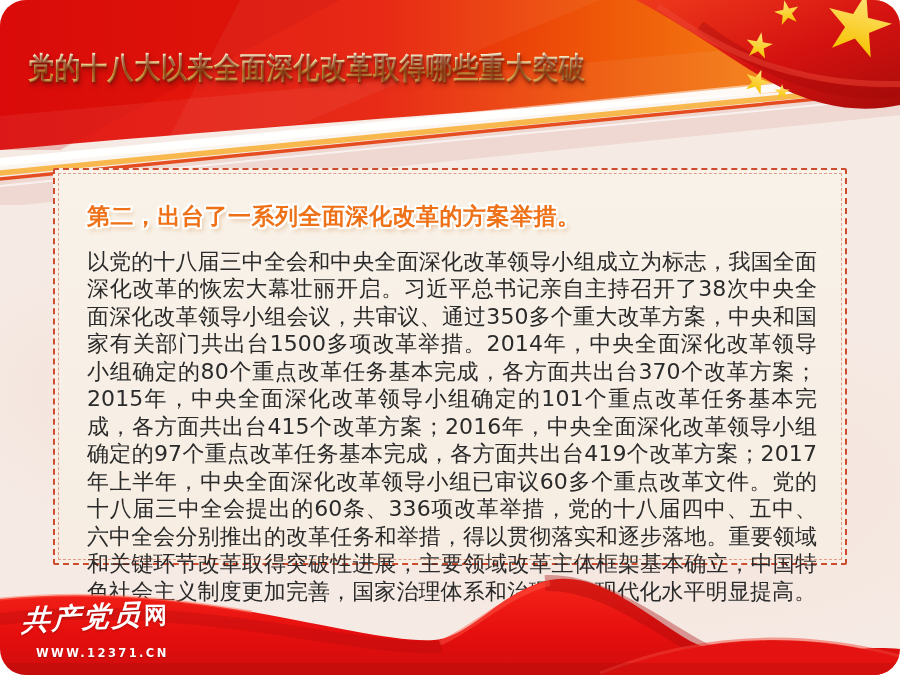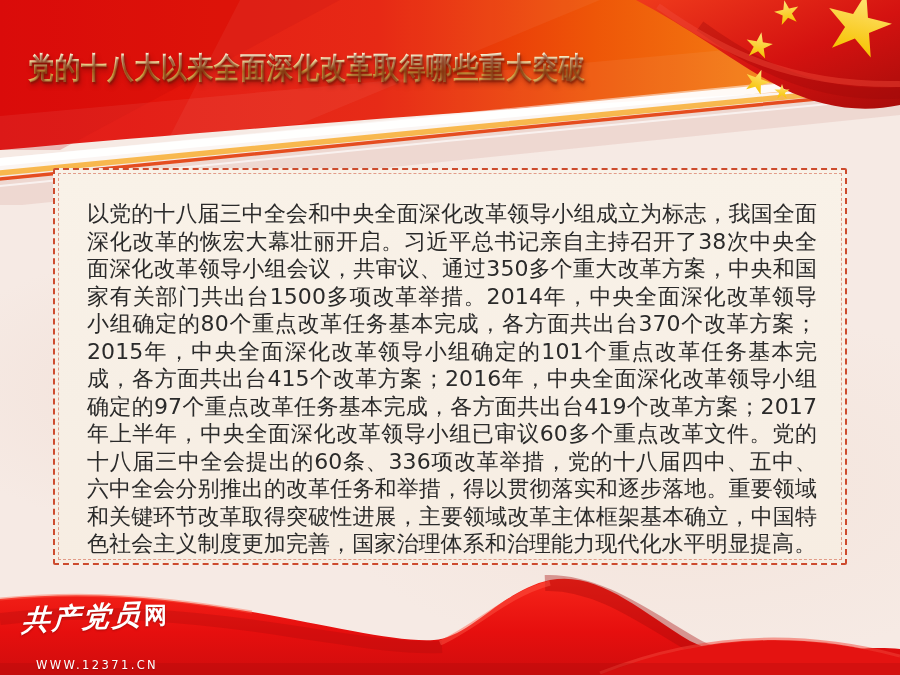--- a/index.html
+++ b/index.html
@@ -4,20 +4,21 @@
 <style>
   html,body{margin:0;padding:0;}
   body{font-family:"DejaVu Sans","Liberation Sans",sans-serif;}
   .stage{
     position:relative;width:900px;height:675px;overflow:hidden;
     background-color:#f6eae4;
     background-image:
       radial-gradient(ellipse 420px 210px at 24% 58%, rgba(238,216,206,.55), transparent 70%),
       radial-gradient(ellipse 520px 260px at 76% 72%, rgba(241,222,211,.5), transparent 70%),
       radial-gradient(ellipse 340px 170px at 55% 40%, rgba(250,241,233,.85), transparent 70%);
+    border-radius: 26px;
   }
   .hdr-svg{position:absolute;left:0;top:0;display:block;}
   .page-title{
     position:absolute;left:28px;top:51px;
     font-size:30px;font-weight:bold;line-height:1.1;white-space:nowrap;
     transform:scaleX(.87);transform-origin:left top;letter-spacing:.5px;
     background:linear-gradient(180deg,#fffbe2 6%,#fae49c 40%,#d7a63d 62%,#f1d479 100%);
     -webkit-background-clip:text;background-clip:text;
     color:#f2d37c;-webkit-text-fill-color:transparent;
     text-shadow:1px 2px 2px rgba(110,22,4,.65),2px 4px 6px rgba(70,8,0,.35);
@@ -45,21 +46,21 @@
     display:inline-block;font-family:"DejaVu Serif","Liberation Serif",serif;
     font-size:28px;font-weight:bold;font-style:italic;
     transform:rotate(-3deg) skewX(-6deg);letter-spacing:2px;
     text-shadow:0 1px 2px rgba(120,8,8,.55);
   }
   .logo-suffix{
     display:inline-block;font-size:23px;font-weight:bold;vertical-align:4px;margin-left:2px;
     text-shadow:0 1px 2px rgba(120,8,8,.55);
   }
   .logo-url{
-    margin-top:21px;padding-left:14px;font-size:11.5px;font-weight:normal;letter-spacing:2.4px;
+    margin-top:9px;padding-left:14px;font-size:11.5px;font-weight:bold;letter-spacing:2.4px;
     text-shadow:0 1px 1px rgba(120,8,8,.5);
   }
 </style>
 </head>
 <body>
 
 <div class="stage">
 
   <svg class="hdr-svg" width="900" height="205" viewBox="0 0 900 205" aria-hidden="true">
     <defs>
@@ -106,20 +107,21 @@
       <use href="#star" transform="translate(787,13) scale(13) rotate(-12)" fill="url(#starGrad)"></use>
       <use href="#star" transform="translate(759,46) scale(14) rotate(10)" fill="url(#starGrad)"></use>
       <use href="#star" transform="translate(757,82) scale(13) rotate(20)" fill="url(#starGrad)"></use>
       <use href="#star" transform="translate(782,92) scale(8) rotate(0)" fill="url(#starGrad)"></use>
     </g>
   </svg>
 
   <div class="page-title">党的十八大以来全面深化改革取得哪些重大突破</div>
 
   <div class="content-card">
+    <h2 class="section-heading">第二，出台了一系列全面深化改革的方案举措。</h2>
     <p class="body-text">以党的十八届三中全会和中央全面深化改革领导小组成立为标志，我国全面深化改革的恢宏大幕壮丽开启。习近平总书记亲自主持召开了38次中央全面深化改革领导小组会议，共审议、通过350多个重大改革方案，中央和国家有关部门共出台1500多项改革举措。2014年，中央全面深化改革领导小组确定的80个重点改革任务基本完成，各方面共出台370个改革方案；2015年，中央全面深化改革领导小组确定的101个重点改革任务基本完成，各方面共出台415个改革方案；2016年，中央全面深化改革领导小组确定的97个重点改革任务基本完成，各方面共出台419个改革方案；2017年上半年，中央全面深化改革领导小组已审议60多个重点改革文件。党的十八届三中全会提出的60条、336项改革举措，党的十八届四中、五中、六中全会分别推出的改革任务和举措，得以贯彻落实和逐步落地。重要领域和关键环节改革取得突破性进展，主要领域改革主体框架基本确立，中国特色社会主义制度更加完善，国家治理体系和治理能力现代化水平明显提高。</p>
   </div>
 
   <svg class="ribbon-svg" width="900" height="118" viewBox="0 0 900 118" preserveAspectRatio="none" aria-hidden="true">
     <defs>
       <linearGradient id="ribGrad" x1="0" y1="0" x2="0" y2="1">
         <stop offset="0" stop-color="#f6251a"></stop>
         <stop offset="0.55" stop-color="#e60f0e"></stop>
         <stop offset="1" stop-color="#d00d0d"></stop>
       </linearGradient>

